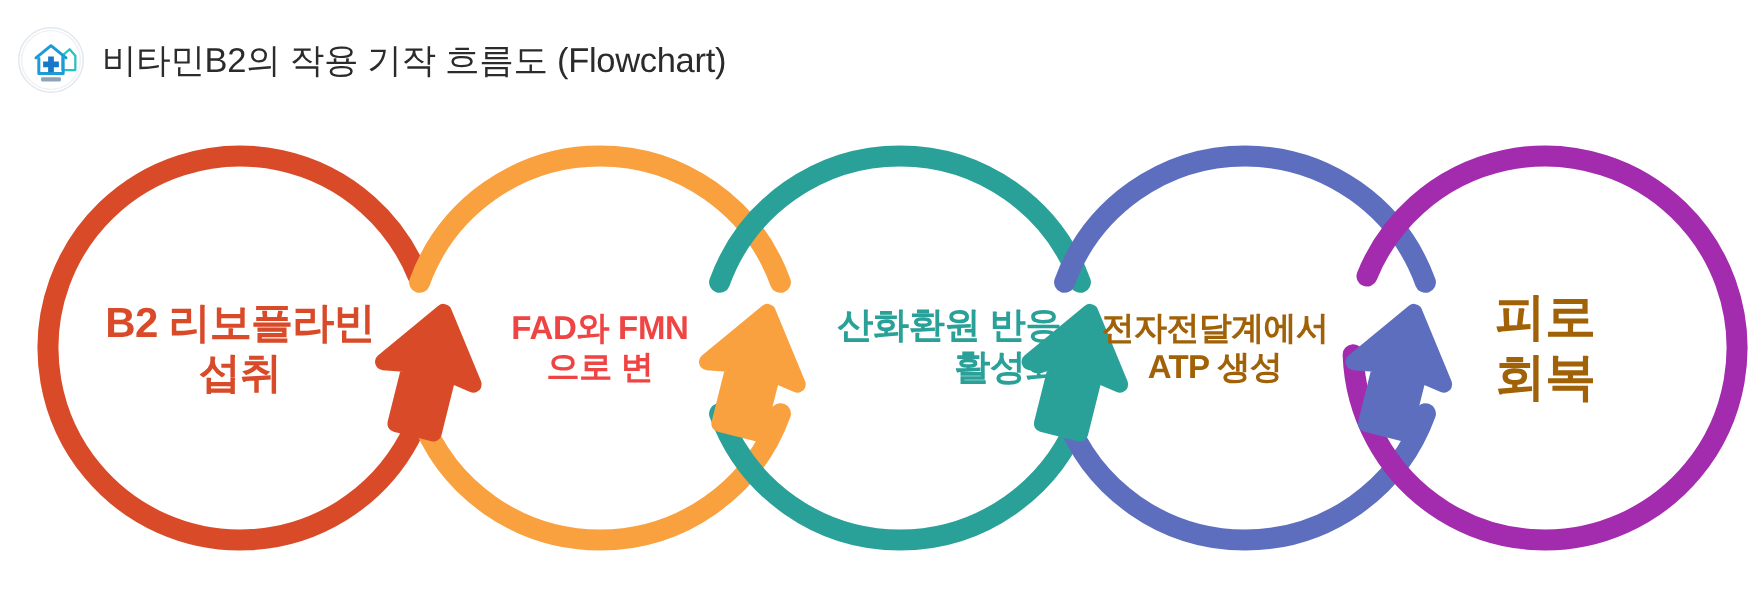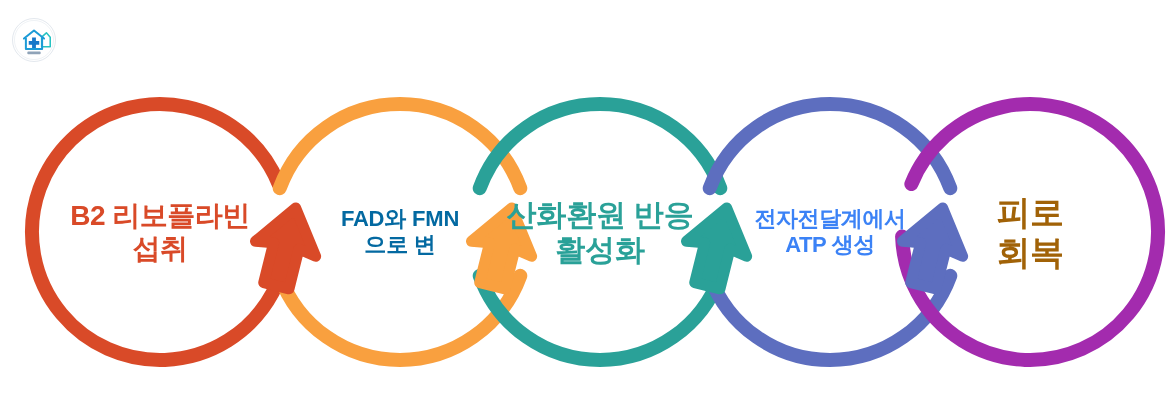--- a/index.html
+++ b/index.html
@@ -70,40 +70,41 @@
     position: absolute;
     text-align: center;
     line-height: 1.18;
     font-weight: 700;
     white-space: pre-line;
     pointer-events: none;
     transform: translate(-50%, -50%);
   }
   .node-label.l0 { font-size: 28px; width: 250px; letter-spacing: -0.5px; }
   .node-label.l1 { font-size: 22px; width: 215px; letter-spacing: -0.2px; }
-  .node-label.l2 { font-size: 30px; width: 215px; letter-spacing: -0.2px; }
+  .node-label.l2 { font-size: 24px; width: 215px; letter-spacing: -0.2px; text-align: right; }
   .node-label.l3 { font-size: 22px; width: 230px; letter-spacing: -0.4px; }
   .node-label.l4 { font-size: 34px; width: 175px; letter-spacing: -0.5px; }
 </style>
 </head>
 <body>
 
 <div id="header">
 
   <div id="logo-badge">
     <svg viewBox="0 0 44 44" width="42" height="42" aria-hidden="true">
       <circle cx="22" cy="22" r="20.5" fill="#ffffff" stroke="#eef1f5" stroke-width="1"></circle>
       <path d="M30 19 L35 14.5 L39 19 L39 29 L30 29 Z" fill="none" stroke="#27c2c2" stroke-width="1.6" stroke-linejoin="round"></path>
       <path d="M11.5 20.5 L22 12 L32.5 20.5" fill="none" stroke="#1d9bd7" stroke-width="2.1" stroke-linecap="round" stroke-linejoin="round"></path>
       <path d="M13.5 20 L13.5 31.5 L30.5 31.5 L30.5 20" fill="none" stroke="#1d9bd7" stroke-width="2.1" stroke-linejoin="round"></path>
       <path d="M20 19.5 L24 19.5 L24 23 L27.5 23 L27.5 27 L24 27 L24 30.5 L20 30.5 L20 27 L16.5 27 L16.5 23 L20 23 Z" fill="#1877c9"></path>
       <rect x="15" y="34" width="14" height="3" rx="1" fill="#8fa3b8"></rect>
     </svg>
   </div>
 
+  <div id="page-title">비타민B2의 작용 기작 흐름도 (Flowchart)</div>
 </div>
 
 <div id="flow-canvas">
   <svg id="flow-svg" viewBox="0 0 1168 328">
     <g id="rings-layer">
         <path d="M 287.9220258584443 158.46713557792012 A 128 128 0 1 1 278.6795333845488 106.05035604276327" fill="none" stroke="#D94A28" stroke-width="14" stroke-linecap="round"></path>
         <path d="M 520.2806554605963 197.7785783456856 A 128 128 0 0 1 279.7193445394037 197.77857834568562" fill="none" stroke="#F9A03F" stroke-width="14" stroke-linecap="round"></path>
         <path d="M 279.7193445394037 110.22142165431441 A 128 128 0 0 1 520.2806554605963 110.22142165431441" fill="none" stroke="#F9A03F" stroke-width="14" stroke-linecap="round"></path>
         <path d="M 720.2806554605963 197.7785783456856 A 128 128 0 0 1 479.7193445394037 197.77857834568562" fill="none" stroke="#2AA198" stroke-width="14" stroke-linecap="round"></path>
         <path d="M 479.7193445394037 110.22142165431441 A 128 128 0 0 1 720.2806554605963 110.22142165431441" fill="none" stroke="#2AA198" stroke-width="14" stroke-linecap="round"></path>
@@ -122,22 +123,22 @@
           <path d="M 0 -36 L 31 6 L 13 3 L 13 44 L -13 44 L -13 3 L -31 6 Z" fill="#2AA198" stroke="#2AA198" stroke-width="11" stroke-linejoin="round"></path>
         </g>
         <g transform="translate(934,165) rotate(14)">
           <path d="M 0 -36 L 31 6 L 13 3 L 13 44 L -13 44 L -13 3 L -31 6 Z" fill="#5D6EBF" stroke="#5D6EBF" stroke-width="11" stroke-linejoin="round"></path>
         </g>
       </g>
   </svg>
   <div id="labels-layer">
       <div class="node-label l0" style="left: 160px; top: 154px; color: rgb(217, 74, 40);">B2 리보플라빈
 섭취</div>
-      <div class="node-label l1" style="left: 400px; top: 154px; color: #0369a1;">FAD와 FMN
+      <div class="node-label l1" style="left: 400px; top: 154px; color: #ef4444;">FAD와 FMN
 으로 변</div>
       <div class="node-label l2" style="left: 600px; top: 154px; color: rgb(42, 161, 152);">산화환원 반응
 활성화</div>
-      <div class="node-label l3" style="left: 830px; top: 154px; color: #3b82f6;">전자전달계에서
+      <div class="node-label l3" style="left: 810px; top: 154px; color: #a16207;">전자전달계에서
 ATP 생성</div>
       <div class="node-label l4" style="left: 1030px; top: 154px; color: #a16207;">피로
 회복</div>
     </div>
 </div>
 
 </body></html>

